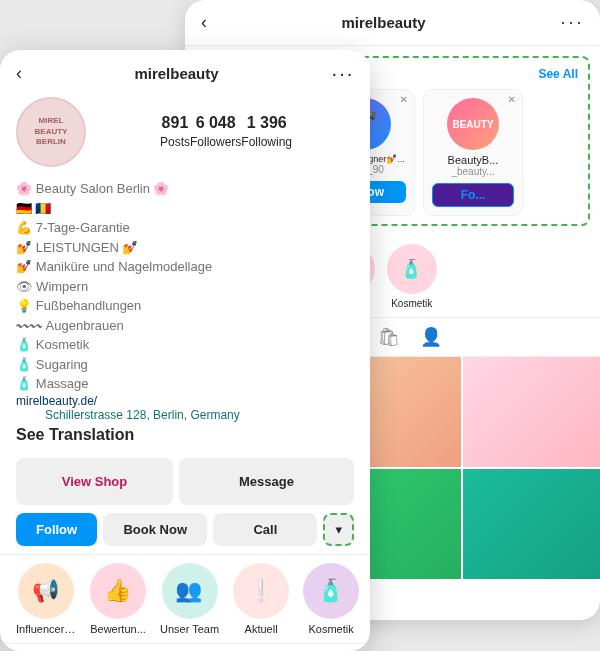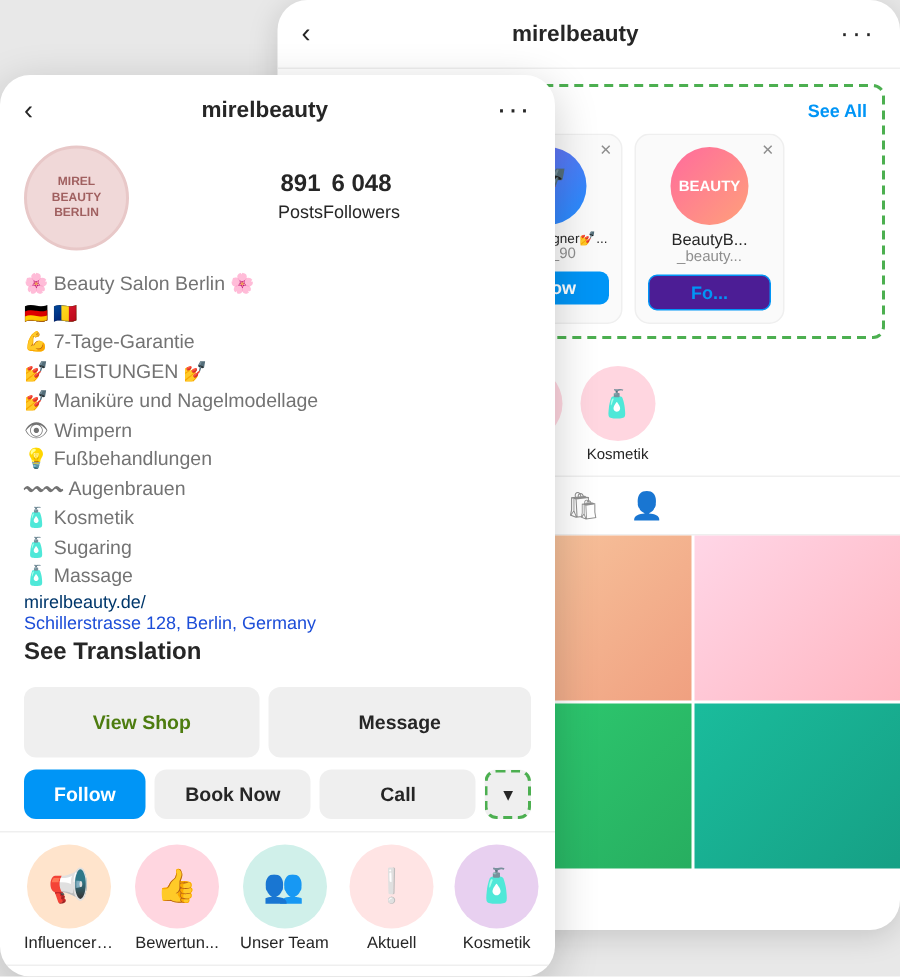--- a/index.html
+++ b/index.html
@@ -329,22 +329,23 @@
     .bio .name-line {
       font-size: 13px;
       line-height: 1.5;
       color: #737373;
     }
     .bio .link {
       color: #00376b;
       font-size: 12px;
     }
     .bio .address {
-      color: #1d4ed8;
+      color: #0f766e;
       font-size: 12px;
+      margin-left: 29px;
     }
     .bio .translation {
       font-weight: 600;
       font-size: 16px;
       color: #262626;
       margin-top: 4px;
     }
 
     
     .action-btns {
@@ -353,21 +354,21 @@
       padding: 6px 16px;
     }
     .btn-view-shop {
       flex: 1;
       background: #efefef;
       border: none;
       border-radius: 8px;
       padding: 7px;
       font-size: 13px;
       font-weight: 600;
-      color: #4d7c0f;
+      color: #be185d;
     }
     .btn-message {
       flex: 1;
       background: #efefef;
       border: none;
       border-radius: 8px;
       padding: 16px;
       font-size: 13px;
       font-weight: 600;
       color: #262626;
@@ -561,20 +562,24 @@
     </div>
     <div class="stats-row">
       <div class="stat-item">
         <span class="num">891</span>
         <span class="lbl">Posts</span>
       </div>
       <div class="stat-item">
         <span class="num">6 048</span>
         <span class="lbl">Followers</span>
       </div>
+      <div class="stat-item">
+        <span class="num">1 396</span>
+        <span class="lbl">Following</span>
+      </div>
     </div>
   </div>
 
   <div class="bio">
     <div class="name-line">🌸 Beauty Salon Berlin 🌸</div>
     <div class="name-line">🇩🇪 🇷🇴</div>
     <div class="name-line">💪 7-Tage-Garantie</div>
     <div class="name-line">💅 LEISTUNGEN 💅</div>
     <div class="name-line">💅 Maniküre und Nagelmodellage</div>
     <div class="name-line">👁 Wimpern</div>

